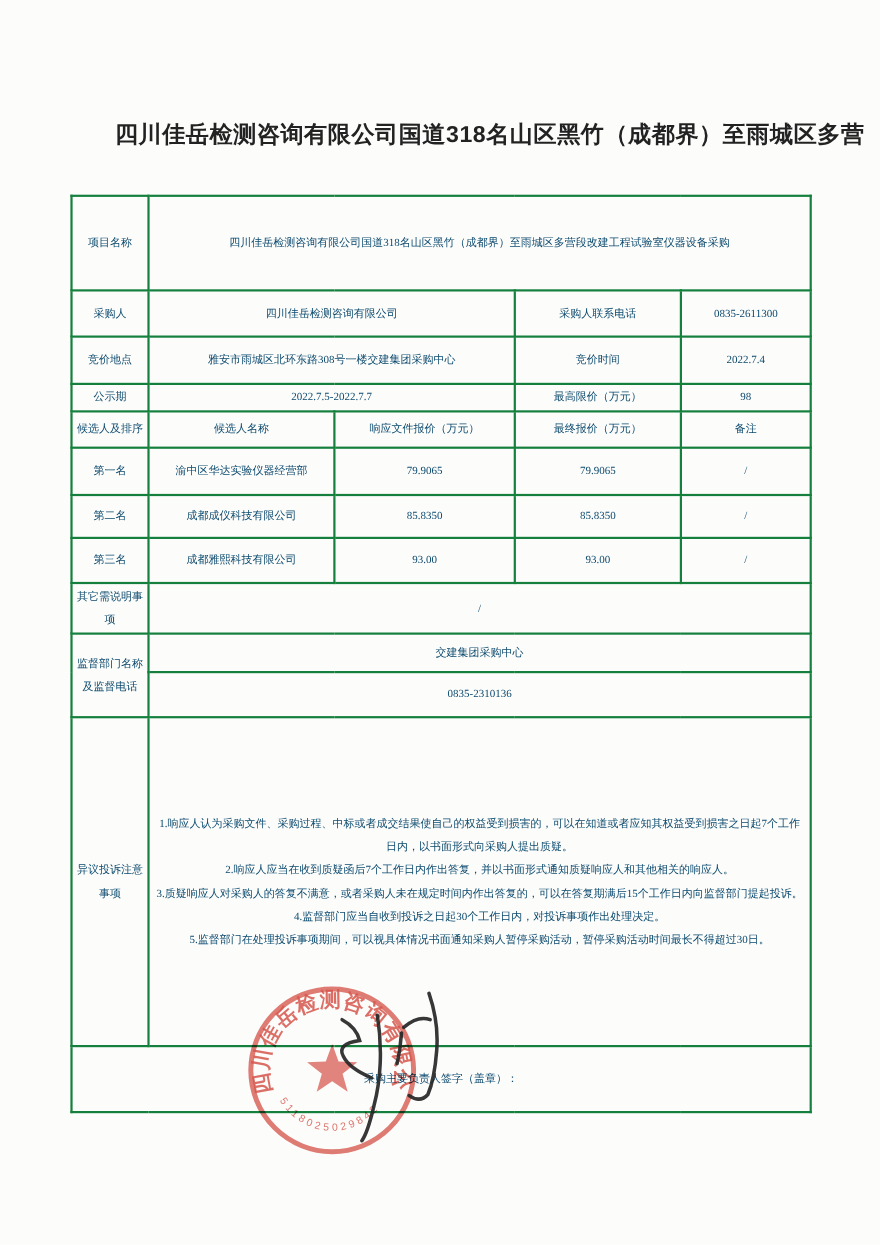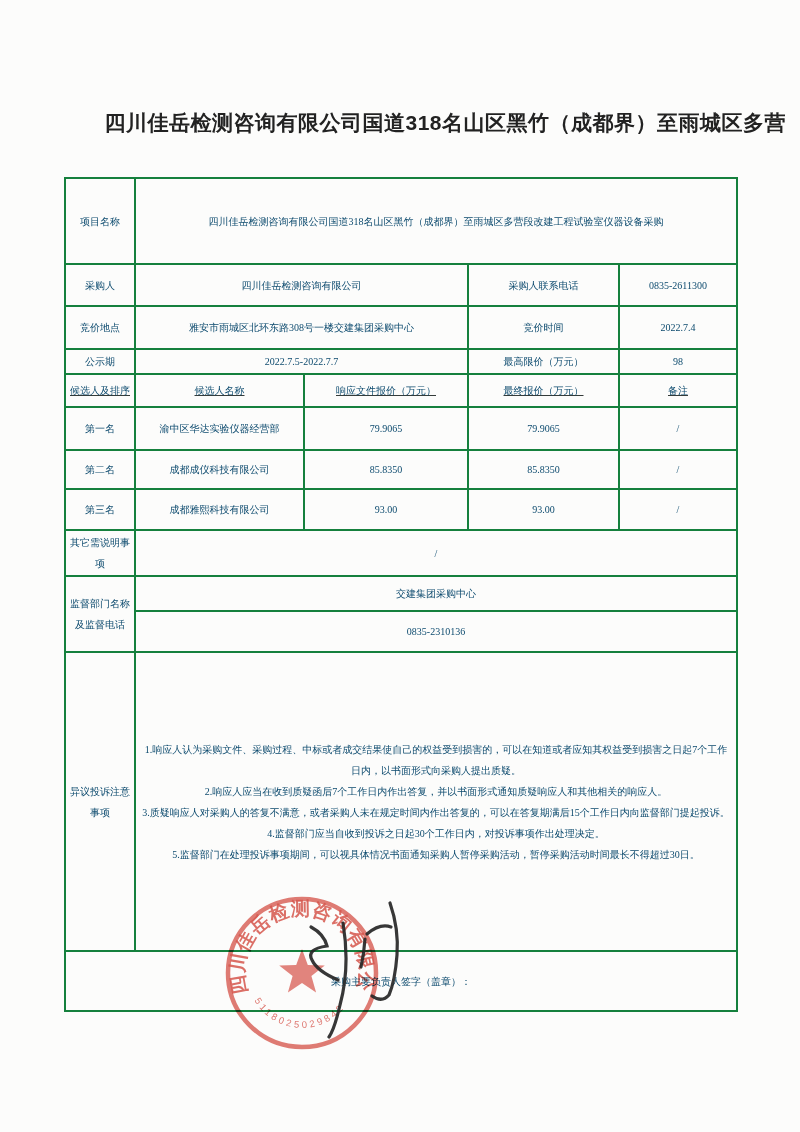--- a/index.html
+++ b/index.html
@@ -25,21 +25,21 @@
     border-collapse:collapse;table-layout:fixed;
   }
   table.doc td{
     border:2px solid #15803d;
     font-size:10px;line-height:21px;
     text-align:center;vertical-align:middle;
     padding:1px 4px;color:#0c4a6e;
     overflow:hidden;word-break:break-all;
   }
   tr.r1{height:86px;} tr.r2{height:42px;} tr.r3{height:43px;}
-  tr.r4{height:24px;} tr.r5{height:33px;text-decoration:underline;} tr.r6{height:43px;}
+  tr.r4{height:24px;} tr.r5{height:33px;} tr.r6{height:43px;}
   tr.r7{height:39px;margin-top:28px;} tr.r8{height:41px;} tr.r9{height:44px;}
   tr.r10{height:35px;} tr.r11{height:41px;margin-top:19px;} tr.r12{height:299px;}
   tr.r13{height:60px;}
   td.objection-text{
     text-align:left;padding:4px 7px;
     font-size:15.3px;line-height:22.4px;
   }
   td.sign-cell{text-align:left;padding-left:6px;}
   
   svg.stamp{

